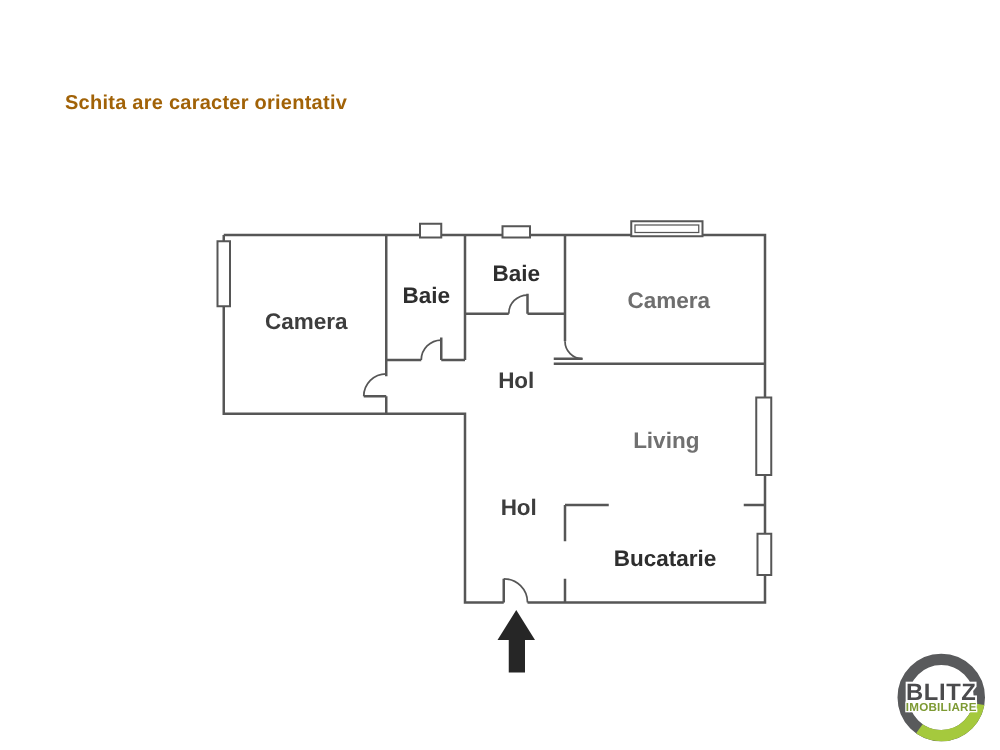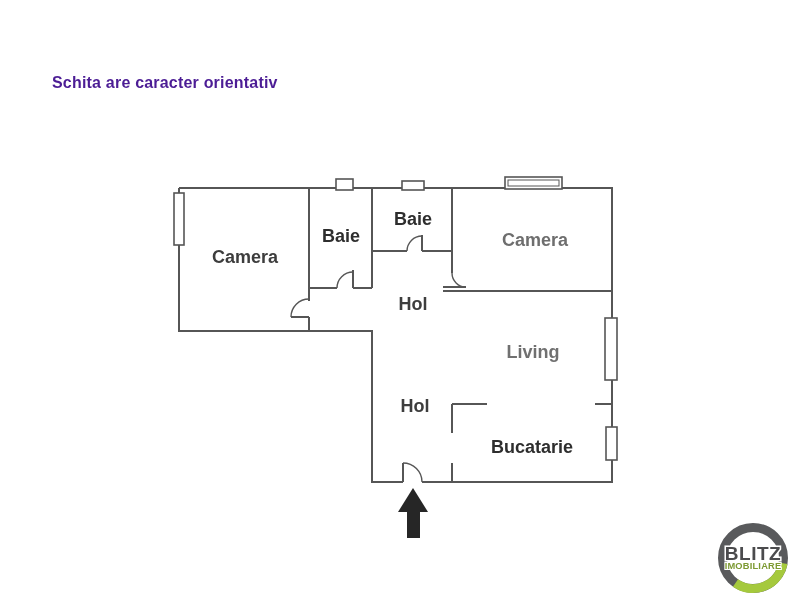--- a/index.html
+++ b/index.html
@@ -10,21 +10,21 @@
   html,body{margin:0;padding:0;}
   body{
     width:800px;height:600px;
     background:var(--background);
     font-family:"Liberation Sans", sans-serif;
     overflow:hidden;
   }
   .page{position:relative;width:800px;height:600px;background:var(--background);}
   .disclaimer{
     position:absolute;left:52px;top:74px;
-    font-size:16px;font-weight:600;color:#4c1d95;
+    font-size:16px;font-weight:600;color:#a16207;
     letter-spacing:.2px;
   }
   svg{position:absolute;left:0;top:0;}
   .wall{stroke:var(--wall);stroke-width:2;fill:none;stroke-linecap:butt;}
   .door-arc{stroke:var(--wall);stroke-width:1.4;fill:none;}
   .window{fill:#ffffff;stroke:var(--wall);stroke-width:1.6;}
   .window-inner{fill:none;stroke:var(--wall);stroke-width:1;}
   .room-label{
     font-family:"Liberation Sans", sans-serif;
     font-size:18px;font-weight:600;

